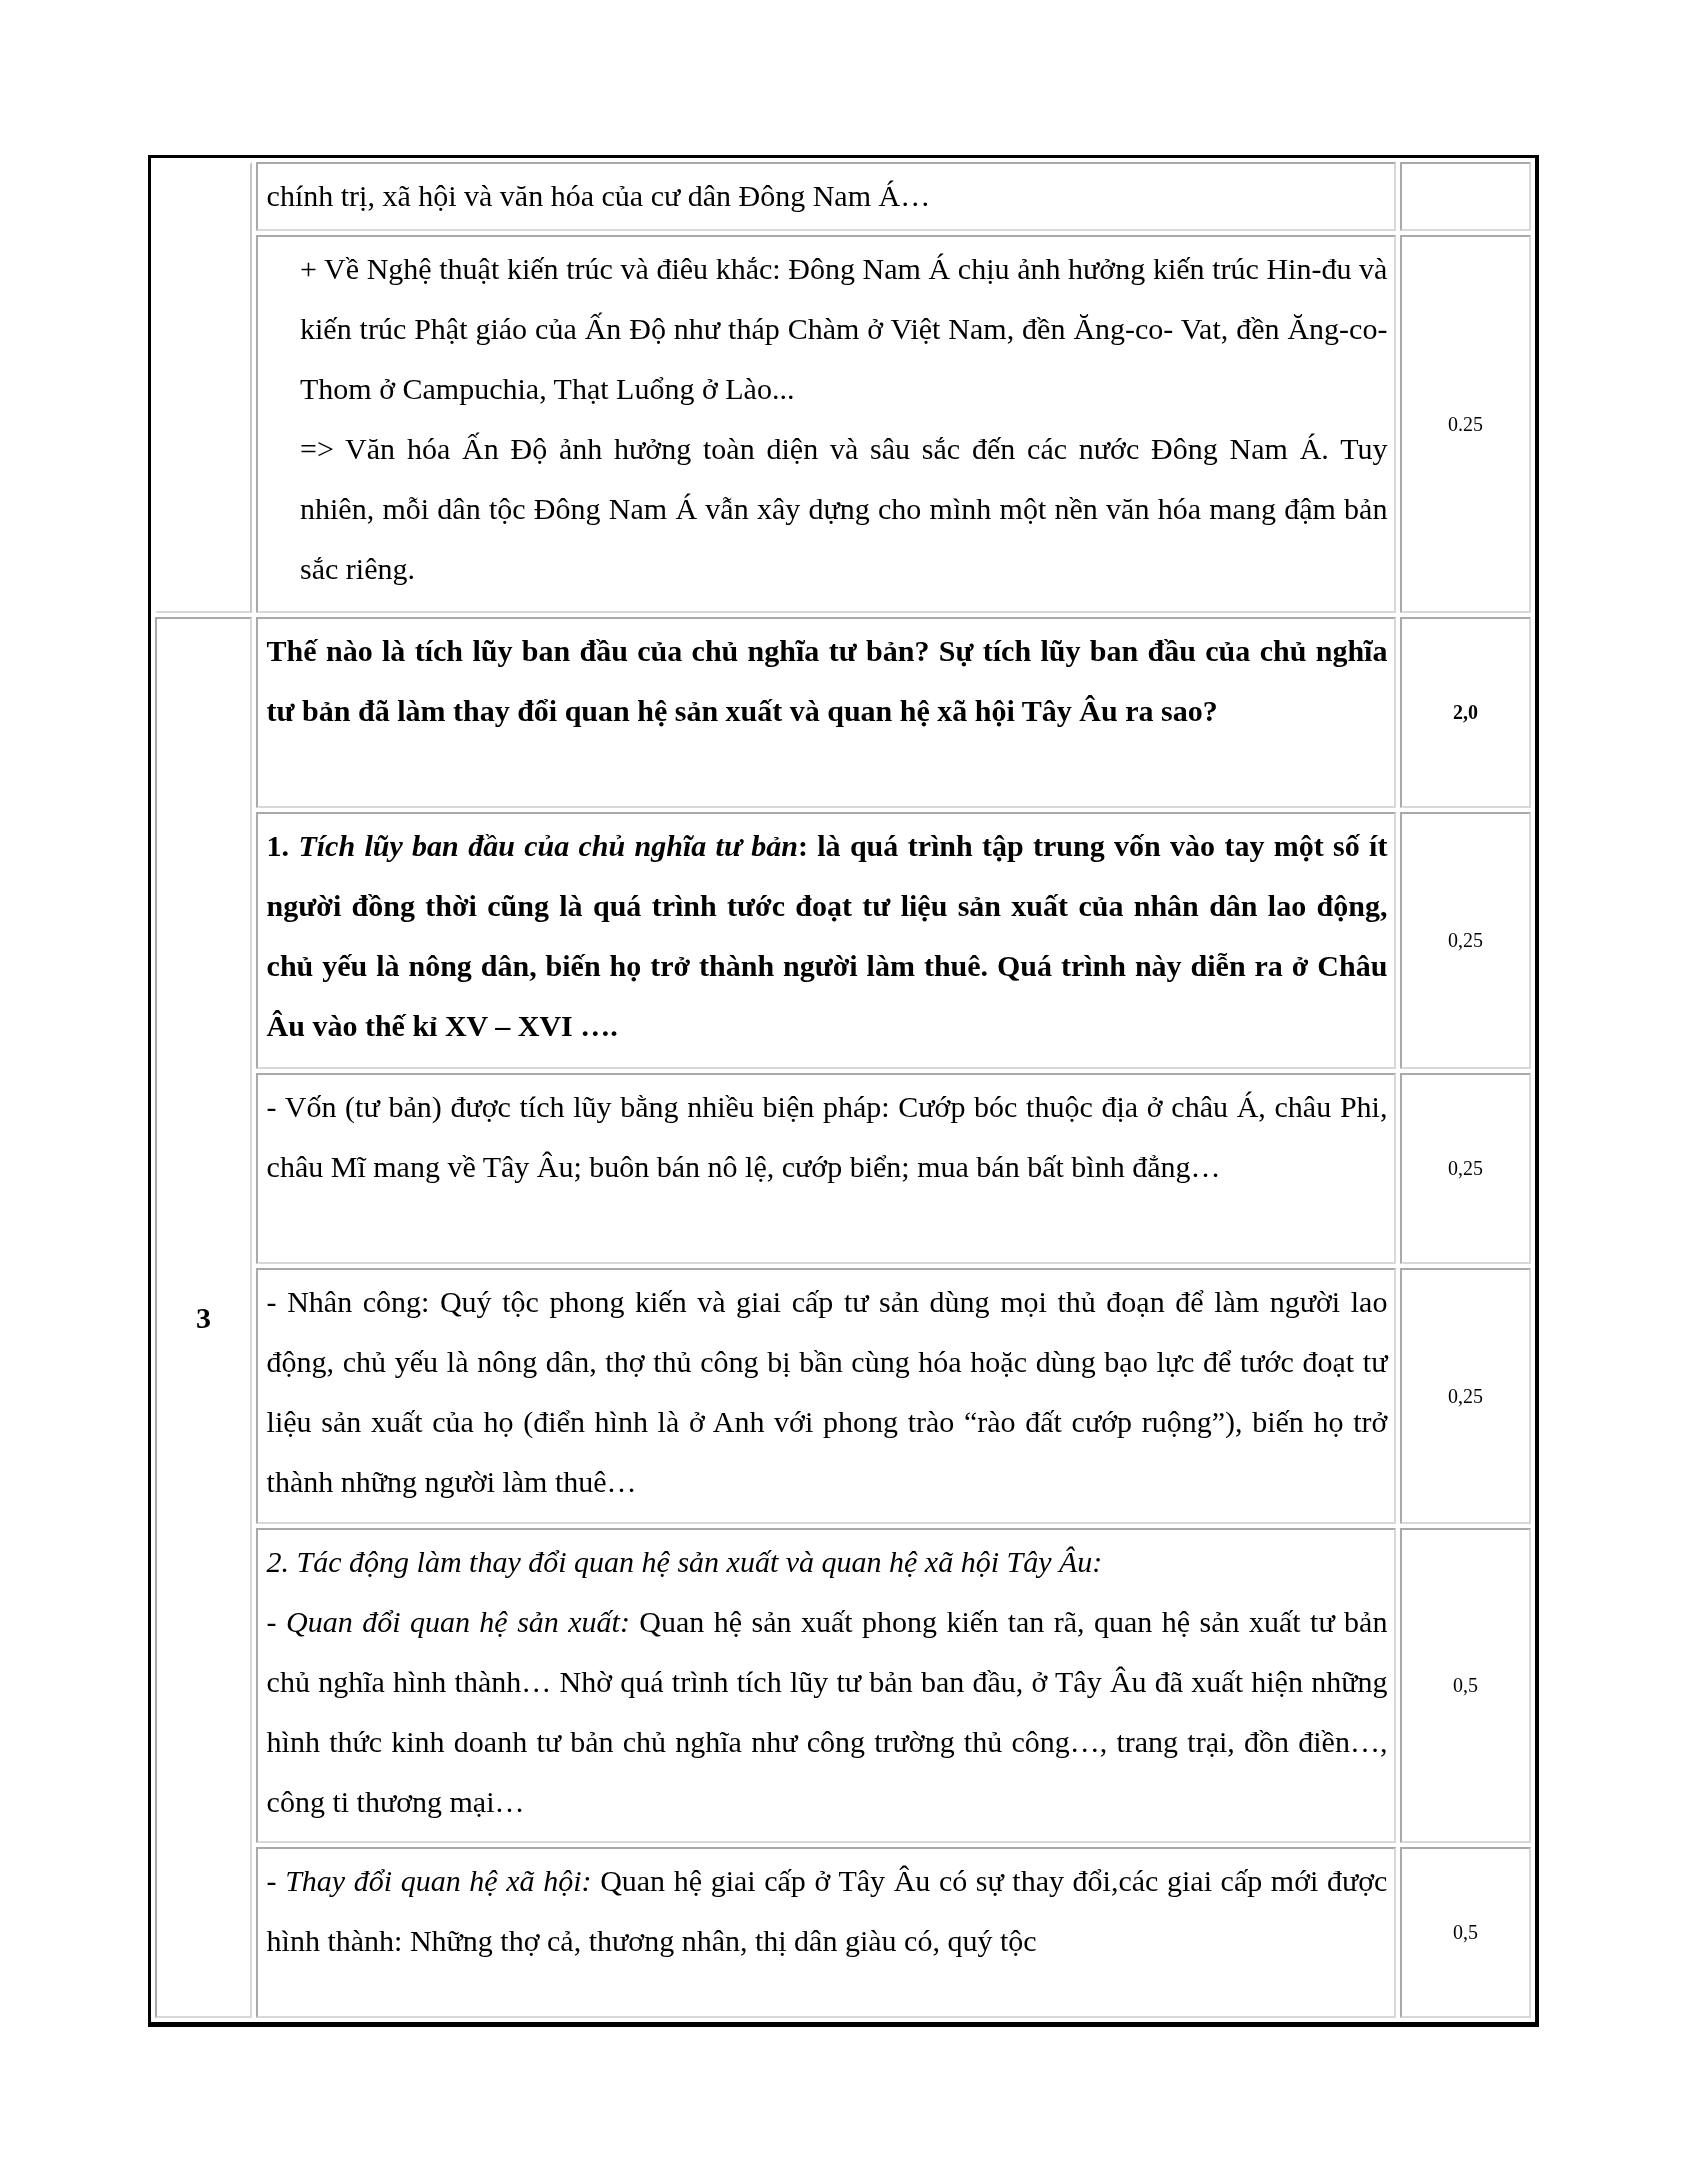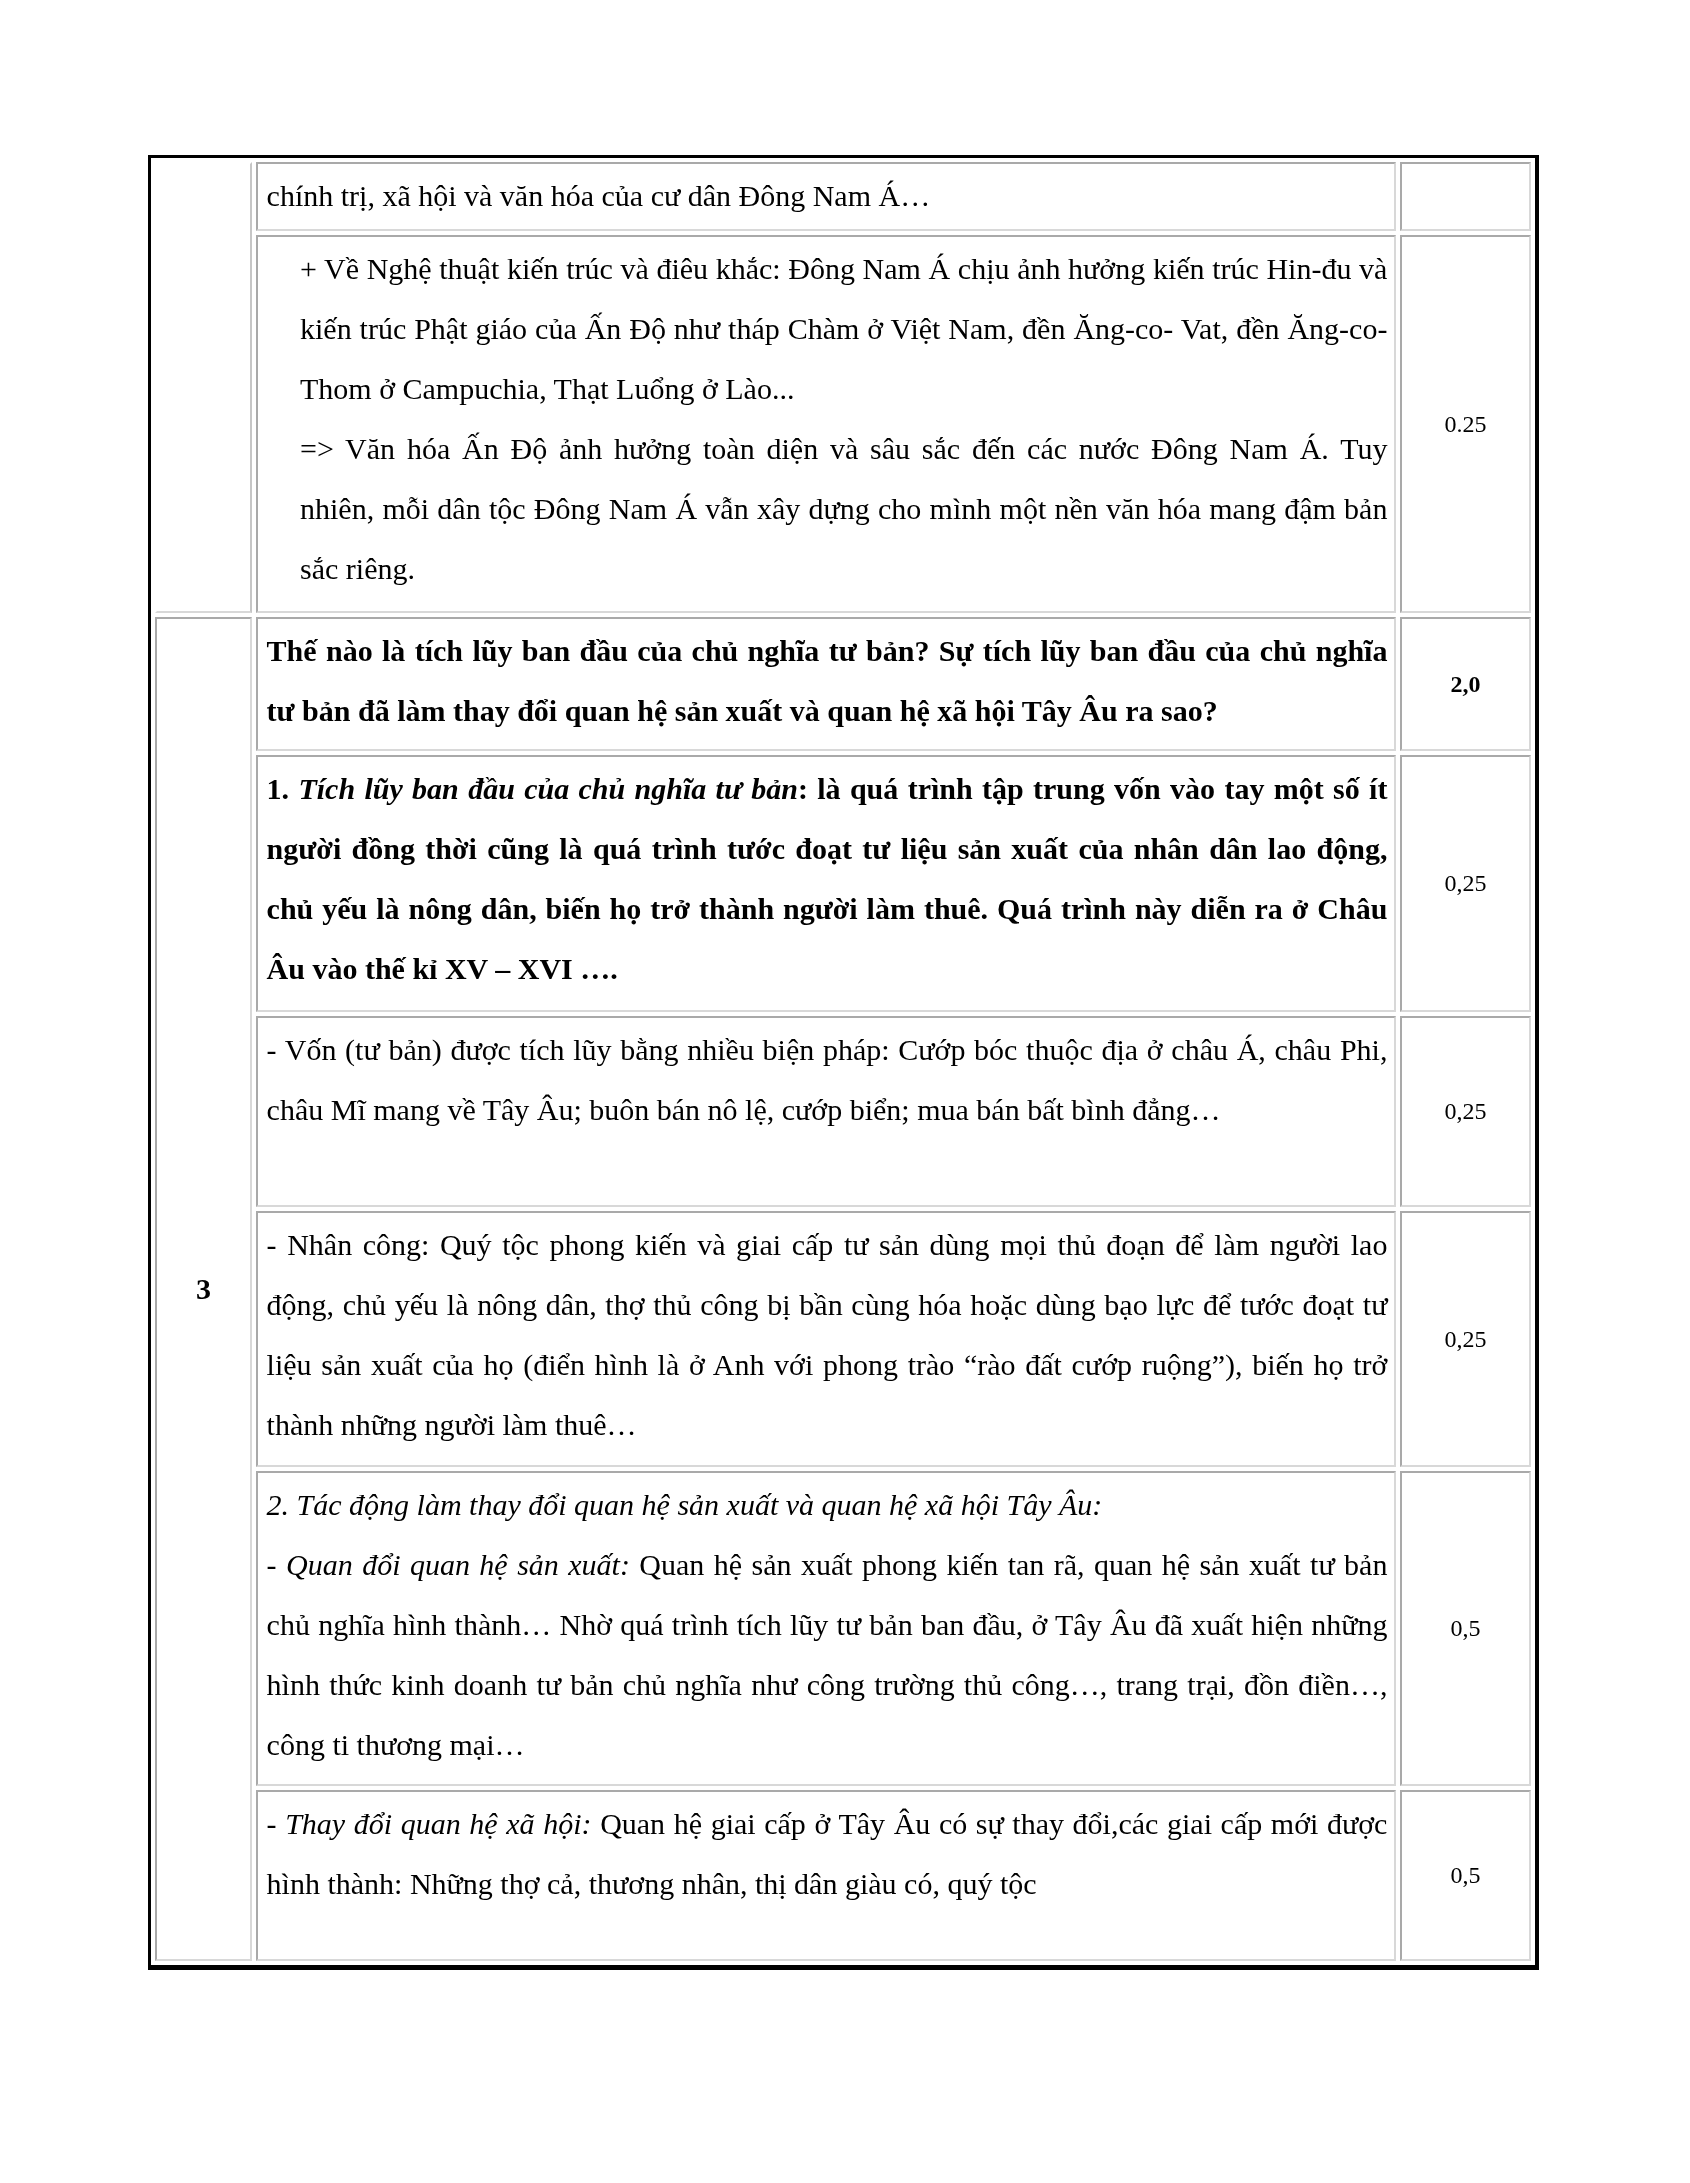--- a/index.html
+++ b/index.html
@@ -48,28 +48,28 @@
     font-weight:bold;
   }
   td.num-cell.empty{
     border-top-color:#ffffff;
     border-left-color:#ffffff;
     border-right-color:#c6c6c6;
   }
   td.points-cell{
     vertical-align:middle;
     text-align:center;
-    font-size:24px;
+    font-size:20px;
   }
   .it{font-style:italic;}
   .bd{font-weight:bold;}
   
   tbody tr:nth-child(1) td.content-cell{height:69px;}
   tbody tr:nth-child(2) td.content-cell{height:378px;padding-left:42px;}
-  tbody tr:nth-child(3) td.content-cell{height:134px;}
+  tbody tr:nth-child(3) td.content-cell{height:191px;}
   tbody tr:nth-child(4) td.content-cell{height:257px;font-weight:bold;}
   tbody tr:nth-child(5) td.content-cell{height:191px;}
   tbody tr:nth-child(6) td.content-cell{height:256px;}
   tbody tr:nth-child(7) td.content-cell{height:315px;}
   tbody tr:nth-child(8) td.content-cell{height:171px;}
 </style>
 </head>
 <body>
 
 <div class="page">

